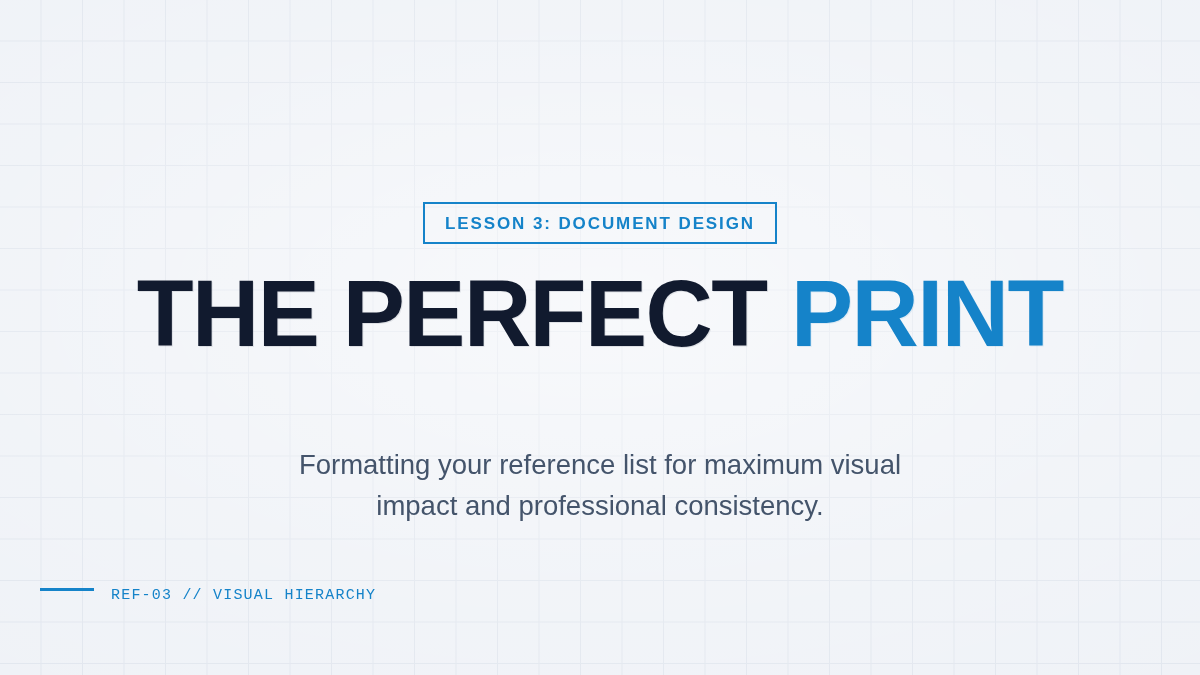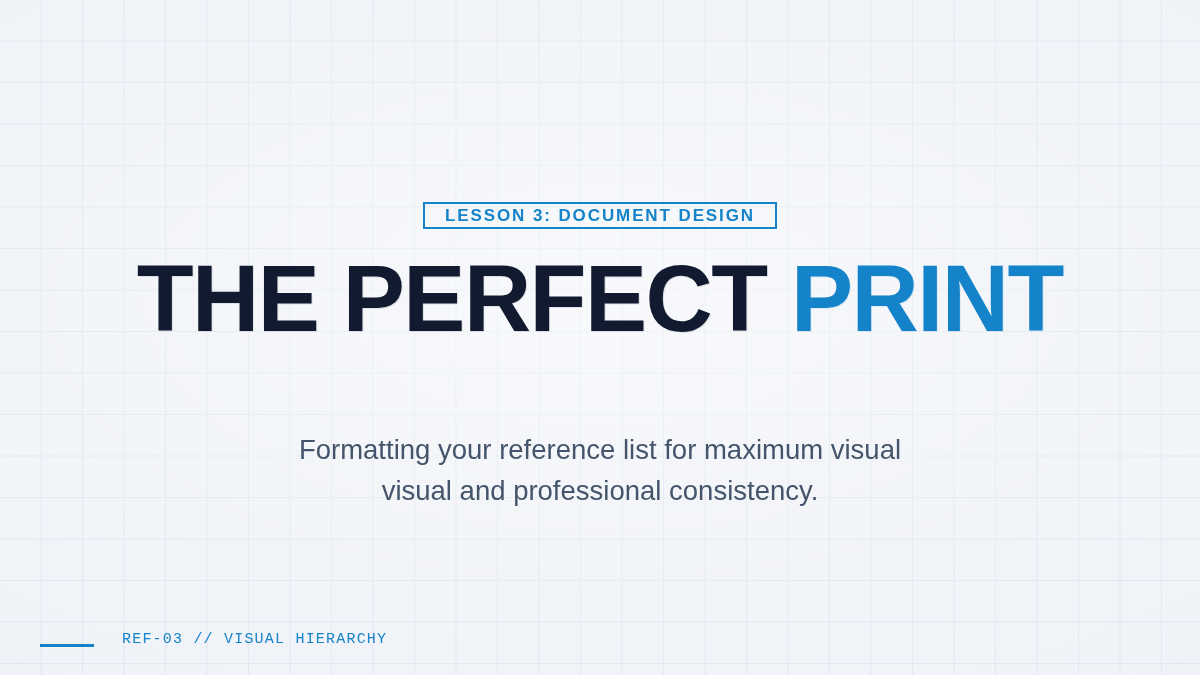--- a/index.html
+++ b/index.html
@@ -54,21 +54,21 @@
     height: 675px;
     display: flex;
     flex-direction: column;
     align-items: center;
     justify-content: flex-start;
   }
 
   .eyebrow-badge {
     margin-top: 202px;
     box-sizing: border-box;
-    height: 27px;
+    height: 42px;
     display: flex;
     align-items: center;
     justify-content: center;
     padding: 0 20px;
     border: 2px solid #1583c9;
     background: transparent;
   }
 
   .eyebrow-text {
     font-family: "Liberation Sans", sans-serif;
@@ -106,24 +106,24 @@
     font-size: 27.5px;
     font-weight: 400;
     line-height: 41px;
     color: #44546b;
   }
 
   
   .footer {
     position: absolute;
     left: 40px;
-    top: 632px;
+    top: 588px;
     display: flex;
-    align-items: flex-end;
-    gap: 28px;
+    align-items: flex-start;
+    gap: 17px;
   }
 
   .footer-rule {
     width: 54px;
     height: 3px;
     background: #1583c9;
   }
 
   .footer-text {
     font-family: "Liberation Mono", monospace;
@@ -144,21 +144,21 @@
   <div class="grid-wash"></div>
 
   <div class="content">
 
     <div class="eyebrow-badge">
       <span class="eyebrow-text">LESSON 3: DOCUMENT DESIGN</span>
     </div>
 
     <h1 class="headline"><span>THE PERFECT</span><span> </span><span class="accent">PRINT</span></h1>
 
-    <p class="subtitle"><span>Formatting your reference list for maximum visual</span><br><span>visual and professional consistency.</span></p>
+    <p class="subtitle"><span>Formatting your reference list for maximum visual</span><br><span>impact and professional consistency.</span></p>
 
   </div>
 
   <div class="footer">
     <span class="footer-rule"></span>
     <span class="footer-text">REF-03 // VISUAL HIERARCHY</span>
   </div>
 
 </div>
 

